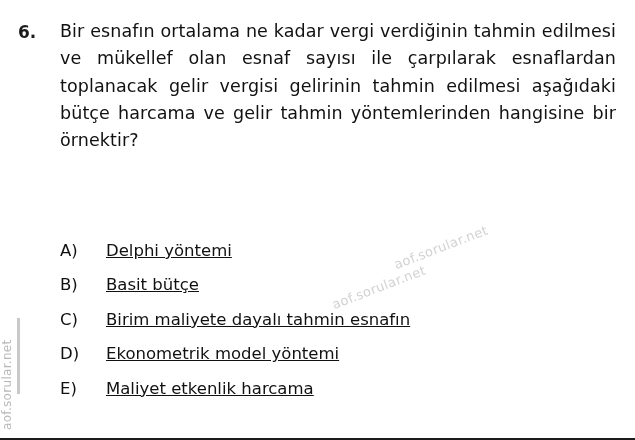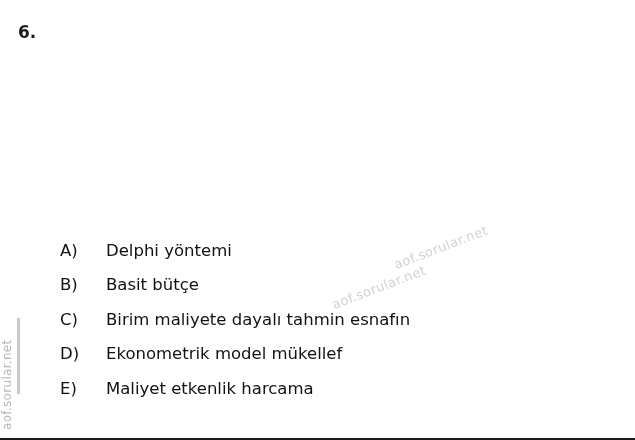--- a/index.html
+++ b/index.html
@@ -82,20 +82,21 @@
     color: #111111;
     line-height: 1.3;
   }
   .option .lab {
     width: 46px;
     flex: 0 0 46px;
     color: #111111;
   }
   .option .txt {
     flex: 1 1 auto;
+    text-decoration: underline;
   }
   
   .wm-diag {
     position: absolute;
     color: #d2d2d2;
     font-size: 13px;
     letter-spacing: 0.4px;
     transform: rotate(-21deg);
     transform-origin: left top;
     white-space: nowrap;
@@ -106,37 +107,38 @@
 </style>
 </head>
 <body>
 
 <div class="page">
 
   <div class="left-rule"></div>
   <div class="left-watermark">aof.sorular.net</div>
 
   <div class="q-number">6.</div>
+  <div class="q-text">Bir esnafın ortalama ne kadar vergi verdiğinin tahmin edilmesi ve mükellef olan esnaf sayısı ile çarpılarak esnaflardan toplanacak gelir vergisi gelirinin tahmin edilmesi aşağıdaki bütçe harcama ve gelir tahmin yöntemlerinden hangisine bir örnektir?</div>
 
   <div class="options">
     <div class="option">
       <span class="lab">A)</span>
       <span class="txt">Delphi yöntemi</span>
     </div>
     <div class="option">
       <span class="lab">B)</span>
       <span class="txt">Basit bütçe</span>
     </div>
     <div class="option">
       <span class="lab">C)</span>
       <span class="txt">Birim maliyete dayalı tahmin esnafın</span>
     </div>
     <div class="option">
       <span class="lab">D)</span>
-      <span class="txt">Ekonometrik model mükellef</span>
+      <span class="txt">Ekonometrik model yöntemi</span>
     </div>
     <div class="option">
       <span class="lab">E)</span>
       <span class="txt">Maliyet etkenlik harcama</span>
     </div>
   </div>
 
   <div class="wm-diag wm1">aof.sorular.net</div>
   <div class="wm-diag wm2">aof.sorular.net</div>
 

